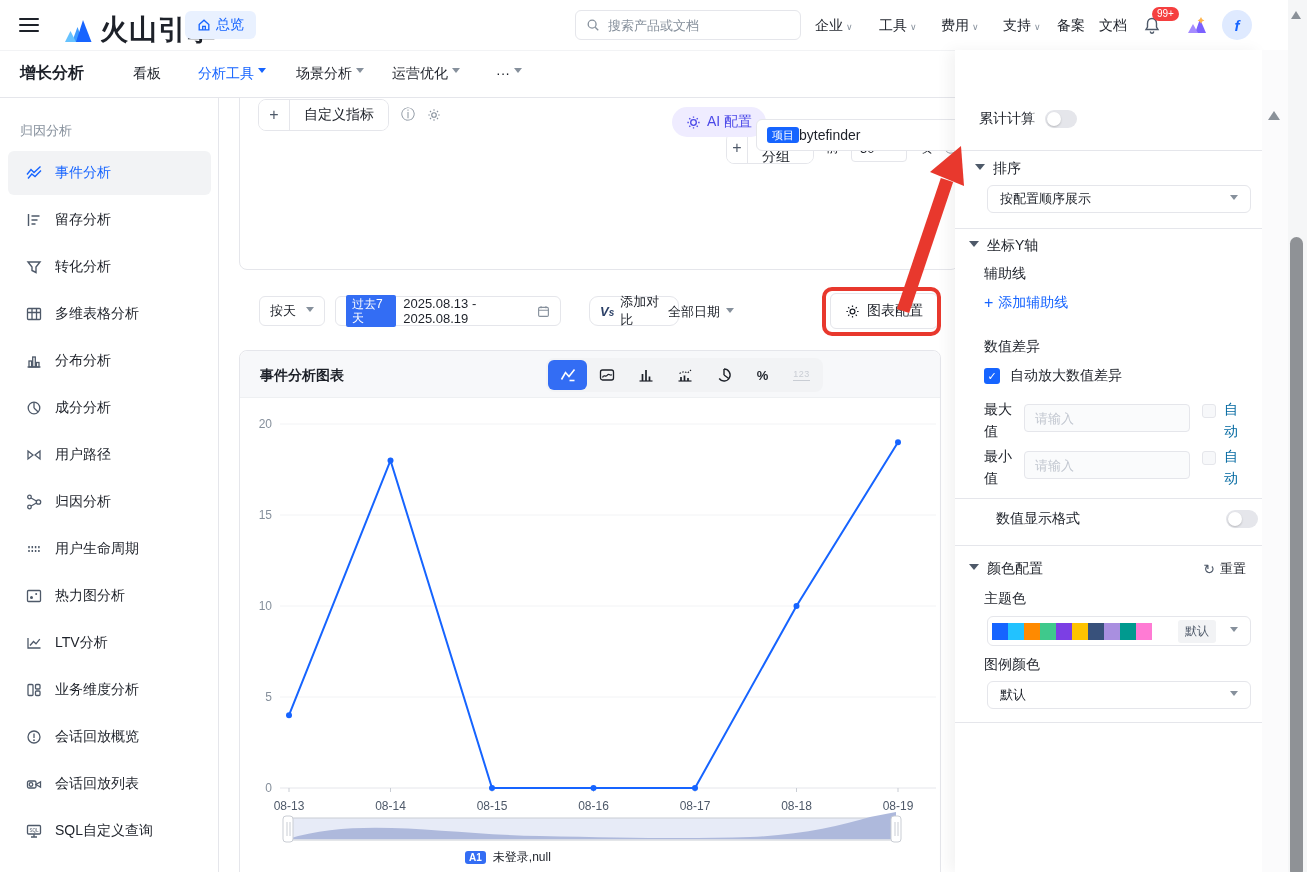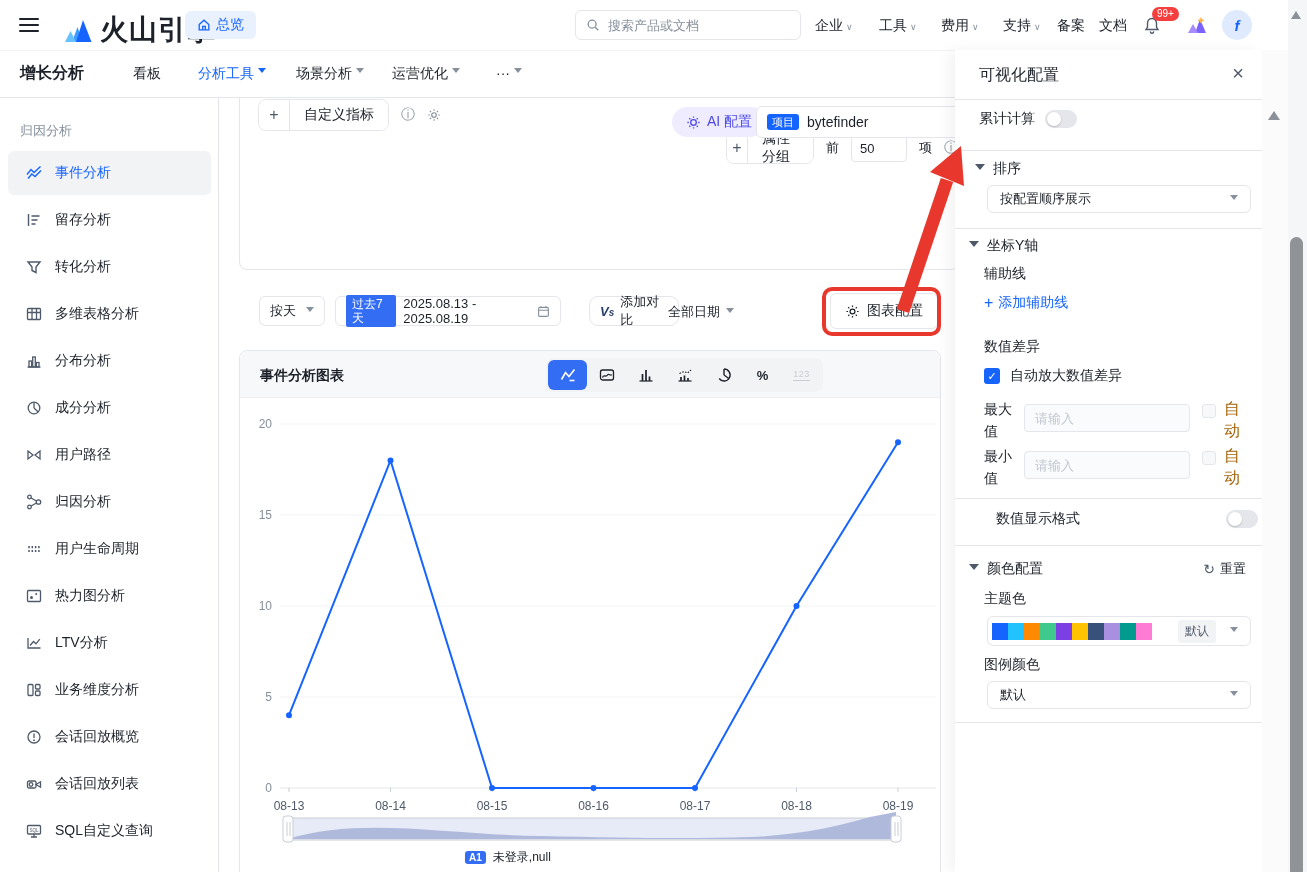--- a/index.html
+++ b/index.html
@@ -21,21 +21,21 @@
   .badge{background:#f53f3f;color:#fff;font-size:10px;border-radius:8px;padding:1px 5px;line-height:12px;}
   .avatar{width:30px;height:30px;border-radius:50%;background:#dfeaff;color:#1664ff;font-weight:bold;font-size:15px;display:flex;align-items:center;justify-content:center;font-style:italic;}
   
   #subnav{left:0;top:50px;width:1307px;height:47px;background:#fff;border-bottom:1px solid #e5e6eb;z-index:5;}
   .subnav-title{font-size:16px;font-weight:bold;}
   .subnav-item{font-size:14px;color:#1d2129;cursor:pointer;}
   .subnav-item.active{color:#1664ff;}
   .tri-down{display:inline-block;width:0;height:0;border:4px solid transparent;border-top:5px solid #86909c;margin-left:4px;vertical-align:1px;}
   .tri-down.blue{border-top-color:#1664ff;}
   .pill-ai{background:#efecff;border-radius:15px;height:30px;padding:0 14px;gap:6px;color:#4b48e8;font-size:14px;}
-  .proj-box{border:1px solid #e5e6eb;border-radius:6px;height:32px;width:212px;gap:8px;padding:4px 10px;box-sizing:border-box;background:#fff;}
+  .proj-box{border:1px solid #e5e6eb;border-radius:6px;height:32px;width:212px;padding:4px 10px;box-sizing:border-box;background:#fff;margin-top:13px;}
   .proj-tag{background:#1664ff;color:#fff;font-size:11px;border-radius:3px;padding:2px 5px;line-height:12px;}
   .proj-name{font-size:14px;}
   
   #sidebar{left:0;top:97px;width:219px;height:775px;background:#fff;border-right:1px solid #e5e6eb;z-index:2;box-sizing:border-box;}
   .side-section{position:absolute;left:20px;top:25px;font-size:13px;color:#86909c;}
   .side-item{position:absolute;left:8px;width:203px;height:44px;border-radius:6px;display:flex;align-items:center;cursor:pointer;}
   .side-item.active{background:#f2f3f5;color:#1664ff;}
   .side-item.active .slabel{color:#1664ff;}
   .sicon{width:16px;height:16px;margin-left:18px;color:#4e5969;flex:none;}
   .side-item.active .sicon{color:#1664ff;}
@@ -83,21 +83,21 @@
   .toggle{width:32px;height:18px;border-radius:9px;background:#e5e6eb;position:relative;cursor:pointer;flex:none;}
   .toggle::after{content:"";position:absolute;left:2px;top:2px;width:14px;height:14px;border-radius:50%;background:#fff;box-shadow:0 1px 2px rgba(0,0,0,.2);}
   .dropdown{position:absolute;height:28px;border:1px solid #e5e6eb;border-radius:6px;background:#fff;display:flex;align-items:center;padding:0 12px;font-size:13px;box-sizing:border-box;cursor:pointer;}
   .dropdown .tri-down{margin-left:auto;}
   .link-blue{color:#1664ff;font-size:14px;cursor:pointer;}
   .cbx{width:16px;height:16px;border-radius:3px;background:#1664ff;color:#fff;font-size:11px;line-height:16px;text-align:center;flex:none;cursor:pointer;}
   .cbx::after{content:"✓";}
   .cbx-d{width:14px;height:14px;border:1px solid #e5e6eb;background:#f7f8fa;border-radius:3px;box-sizing:border-box;flex:none;}
   .p-input{height:28px;border:1px solid #e5e6eb;background:#fafbfc;border-radius:4px;font-size:13px;padding:0 10px;box-sizing:border-box;outline:none;font-family:inherit;width:166px;color:#1d2129;}
   .p-input::placeholder{color:#c2c7d0;}
-  .dim{color:#a16207;font-size:16px;line-height:20px;}
+  .dim{color:#0369a1;font-size:14px;line-height:20px;}
   .wrap2{width:30px;line-height:22px;}
   .swatch{width:16px;height:17px;flex:none;}
   .tag-def{background:#f2f3f5;color:#4e5969;font-size:12px;border-radius:3px;padding:3px 7px;}
   
   #sidestrip{left:1262px;top:50px;width:26px;height:822px;background:#fbfbfc;z-index:45;}
   #pagescroll{left:1288px;top:0;width:19px;height:872px;background:#f5f6f7;z-index:46;}
   .scroll-tri{width:0;height:0;border:6px solid transparent;border-bottom:9px solid #8a9199;position:absolute;}
   .scroll-thumb{position:absolute;left:2px;top:237px;width:13px;height:640px;border-radius:7px;background:#8f9296;}
   
   #annot{left:812px;top:128px;width:175px;height:220px;z-index:60;pointer-events:none;}
@@ -501,24 +501,20 @@
         <line x1="655" y1="424" x2="655" y2="438" stroke="#c9cdd4"></line>
         <line x1="658" y1="424" x2="658" y2="438" stroke="#c9cdd4"></line>
       </svg>
     <div class="legend">
       <span class="legend-tag">A1</span>
       <span class="legend-label">未登录,null</span>
     </div>
   </div>
 
   <div id="panel" class="abs">
-    <div class="panel-head">
-      <span class="panel-title">可视化配置</span>
-      <span class="panel-close">×</span>
-    </div>
 
     <div class="abs flex" style="left:24px;top:60px;gap:10px;">
       <span class="p-label">累计计算</span>
       <span class="toggle"></span>
     </div>
     <div class="p-div" style="top:100px;"></div>
 
     <div class="abs flex" style="left:20px;top:110px;">
       <span class="sec-tri"></span>
       <span class="p-label">排序</span>

